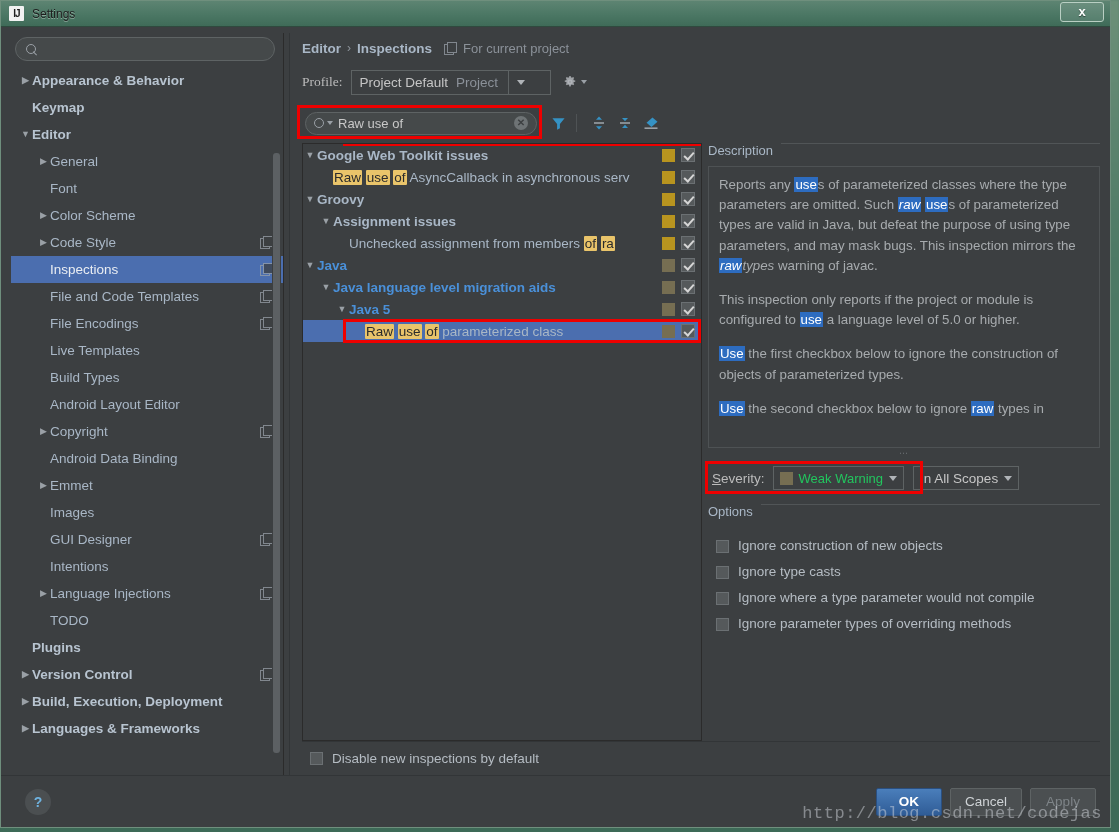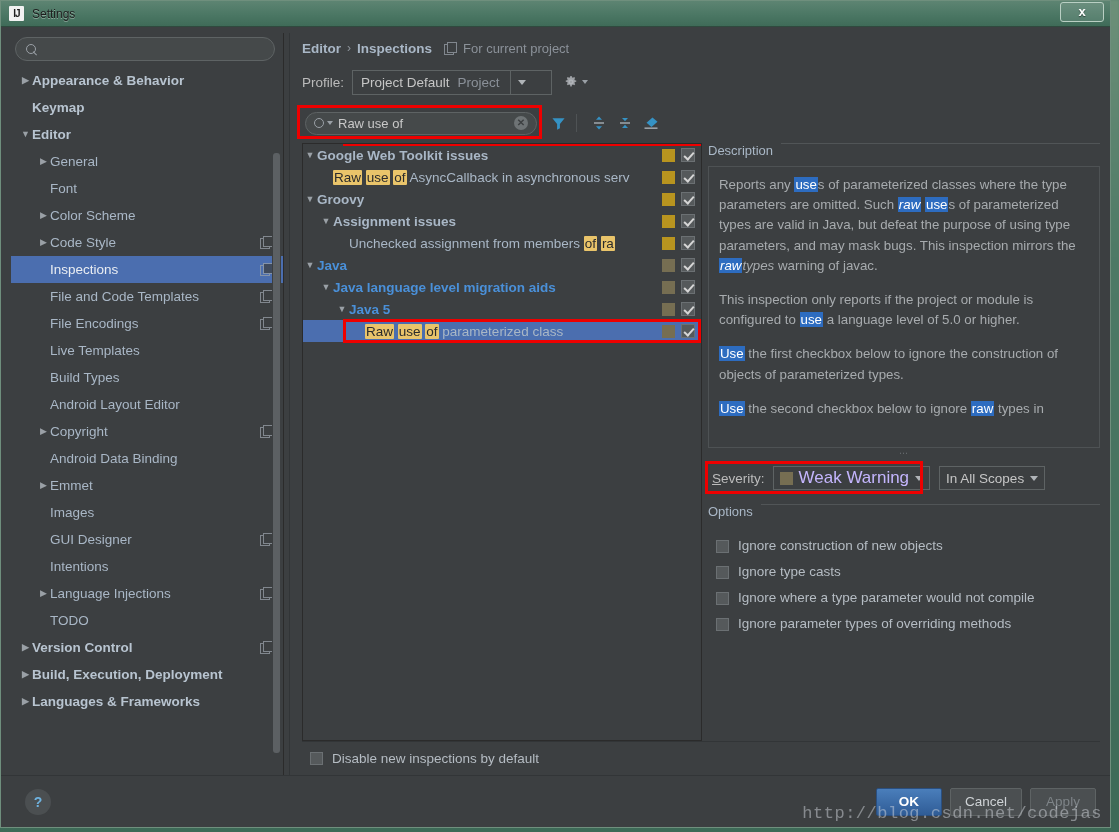--- a/index.html
+++ b/index.html
@@ -157,21 +157,21 @@
     padding-top: 4px;
   }
   #breadcrumb .sep { margin: 0 6px; color: #8d949b; font-weight: normal; font-size: 12px; }
   #scope-note {
     margin-left: 12px; font-weight: normal; color: #8b9199; font-size: 13px;
     display: flex; align-items: center;
   }
   #profile-row {
     height: 34px; display: flex; align-items: center; margin-top: 6px;
   }
-  #profile-label { color: #bbbbbb; font-size: 13.5px; margin-right: 8px; }
+  #profile-label { color: #bbbbbb; font-size: 13.5px; margin-right: 8px; font-family: Liberation Serif, serif; }
   #profile-combo {
     height: 25px; min-width: 200px;
     border: 1px solid #5e6364; background: #3c3f41;
     display: flex; align-items: center;
   }
   #profile-value { padding: 0 8px; color: #c6c6c6; font-size: 13.5px; }
   #profile-sub { color: #8b9199; font-size: 13.5px; padding-right: 10px; }
   #profile-arrow-box {
     width: 24px; height: 100%; border-left: 1px solid #5e6364;
     display: flex; align-items: center; justify-content: center;
@@ -274,21 +274,21 @@
     position: absolute; left: -3px; top: 1px; width: 218px; height: 33px;
     border: 3px solid #ee0000; pointer-events: none;
   }
   #severity-label { color: #bbbbbb; font-size: 13.5px; margin-left: 4px; margin-right: 8px; }
   #severity-label u { text-decoration: underline; }
   #severity-combo {
     height: 24px; border: 1px solid #5e6364; background: #3c3f41;
     display: flex; align-items: center; padding: 0 6px; gap: 6px;
   }
   #severity-swatch { width: 13px; height: 13px; }
-  #severity-text { color: #c4b5fd; font-size: 17px; }
+  #severity-text { color: #22c55e; font-size: 13px; }
   #scope-combo {
     height: 24px; border: 1px solid #5e6364; background: #3c3f41;
     display: flex; align-items: center; padding: 0 6px; gap: 6px;
     margin-left: 9px;
   }
   #scope-text { color: #c6c6c6; font-size: 13.5px; }
   #options-section { margin-top: 8px; }
   .opt-row { display: flex; align-items: flex-end; height: 26px; padding-left: 8px; }
   .opt-box {
     width: 13px; height: 13px; flex: 0 0 13px; margin-right: 9px;
@@ -439,20 +439,24 @@
               <span class="nav-label">Intentions</span>
             </div>
             <div class="nav-item" style="padding-left: 26px;">
               <span class="nav-arrow">▶</span>
               <span class="nav-label">Language Injections</span>
               <span class="copy-badge"></span>
             </div>
             <div class="nav-item" style="padding-left: 26px;">
               <span class="nav-arrow none"></span>
               <span class="nav-label">TODO</span>
+            </div>
+            <div class="nav-item bold" style="padding-left: 8px;">
+              <span class="nav-arrow none"></span>
+              <span class="nav-label">Plugins</span>
             </div>
             <div class="nav-item bold" style="padding-left: 8px;">
               <span class="nav-arrow">▶</span>
               <span class="nav-label">Version Control</span>
               <span class="copy-badge"></span>
             </div>
             <div class="nav-item bold" style="padding-left: 8px;">
               <span class="nav-arrow">▶</span>
               <span class="nav-label">Build, Execution, Deployment</span>
             </div>

